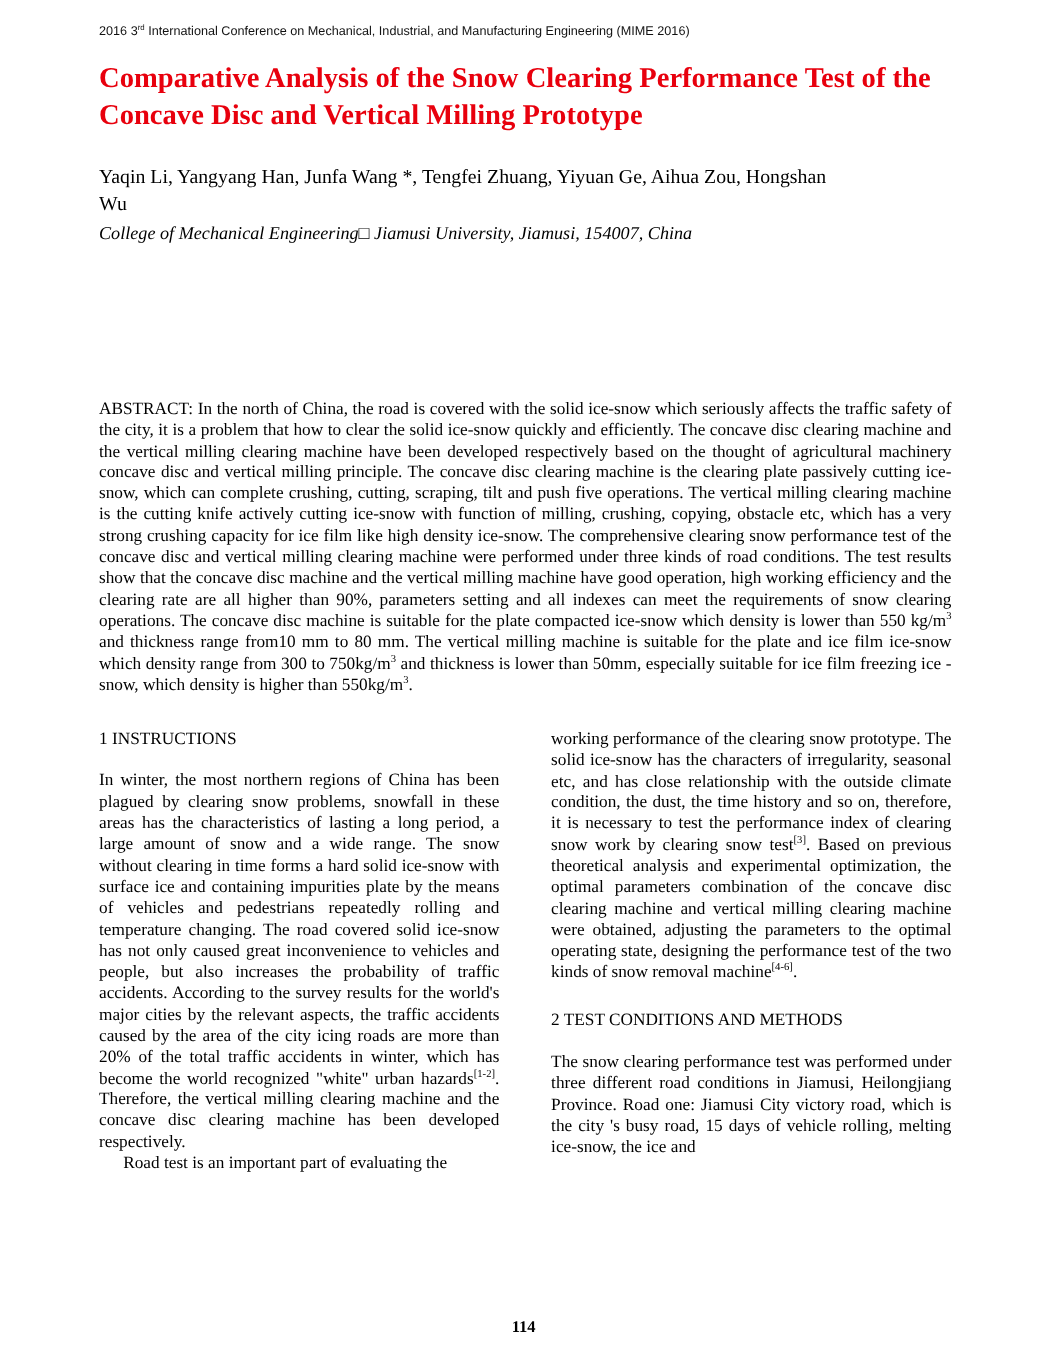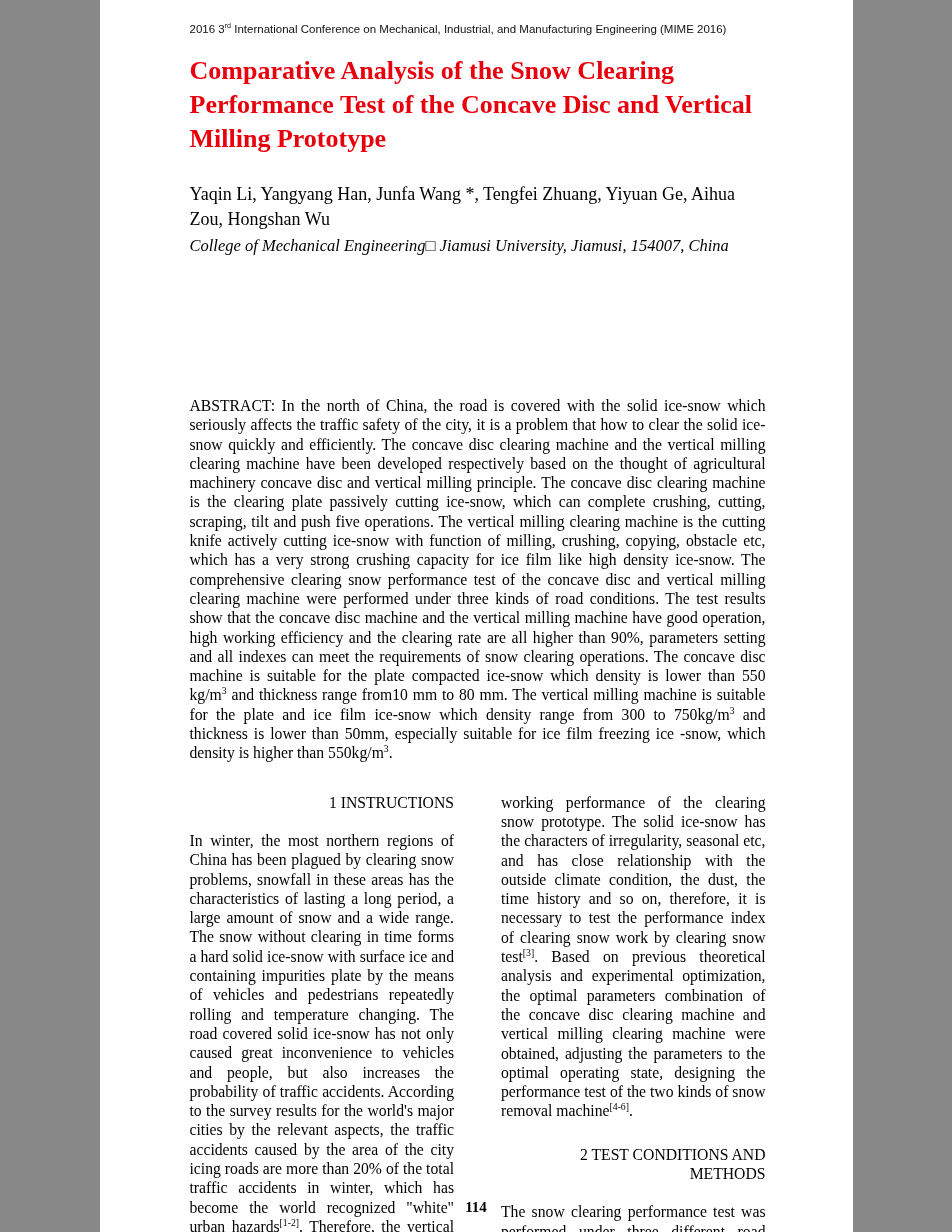--- a/index.html
+++ b/index.html
@@ -1,18 +1,18 @@
 <!DOCTYPE html>
 <html style="--title-color: #e8000d;"><head>
 <meta charset="utf-8">
 <style>
   html, body { margin: 0; padding: 0; background: #888; }
   .page {
     position: relative;
-    width: 753px;
+    width: 952px;
     height: 1232px;
     margin: 0 auto;
     background: #ffffff;
     box-sizing: border-box;
     padding: 22px 87px 0 90px;
     font-family: "Liberation Serif", serif;
     color: #000;
     overflow: hidden;
   }
   .header-block {
@@ -61,21 +61,21 @@
     width: 364px;
     font-size: 15.7px;
     line-height: 19.3px;
     text-align: justify;
   }
   .section-heading {
     font-size: 15.7px;
     font-weight: normal;
     margin: 0 0 19px 0;
     line-height: 19.3px;
-    text-align: right;
+    text-align: left;
   }
   .section-heading.spaced-top {
     margin-top: 24px;
   }
   .col p { margin: 0; }
   .indent { text-indent: 22px; }
   sup {
     font-size: 0.62em;
     vertical-align: super;
     line-height: 0;

